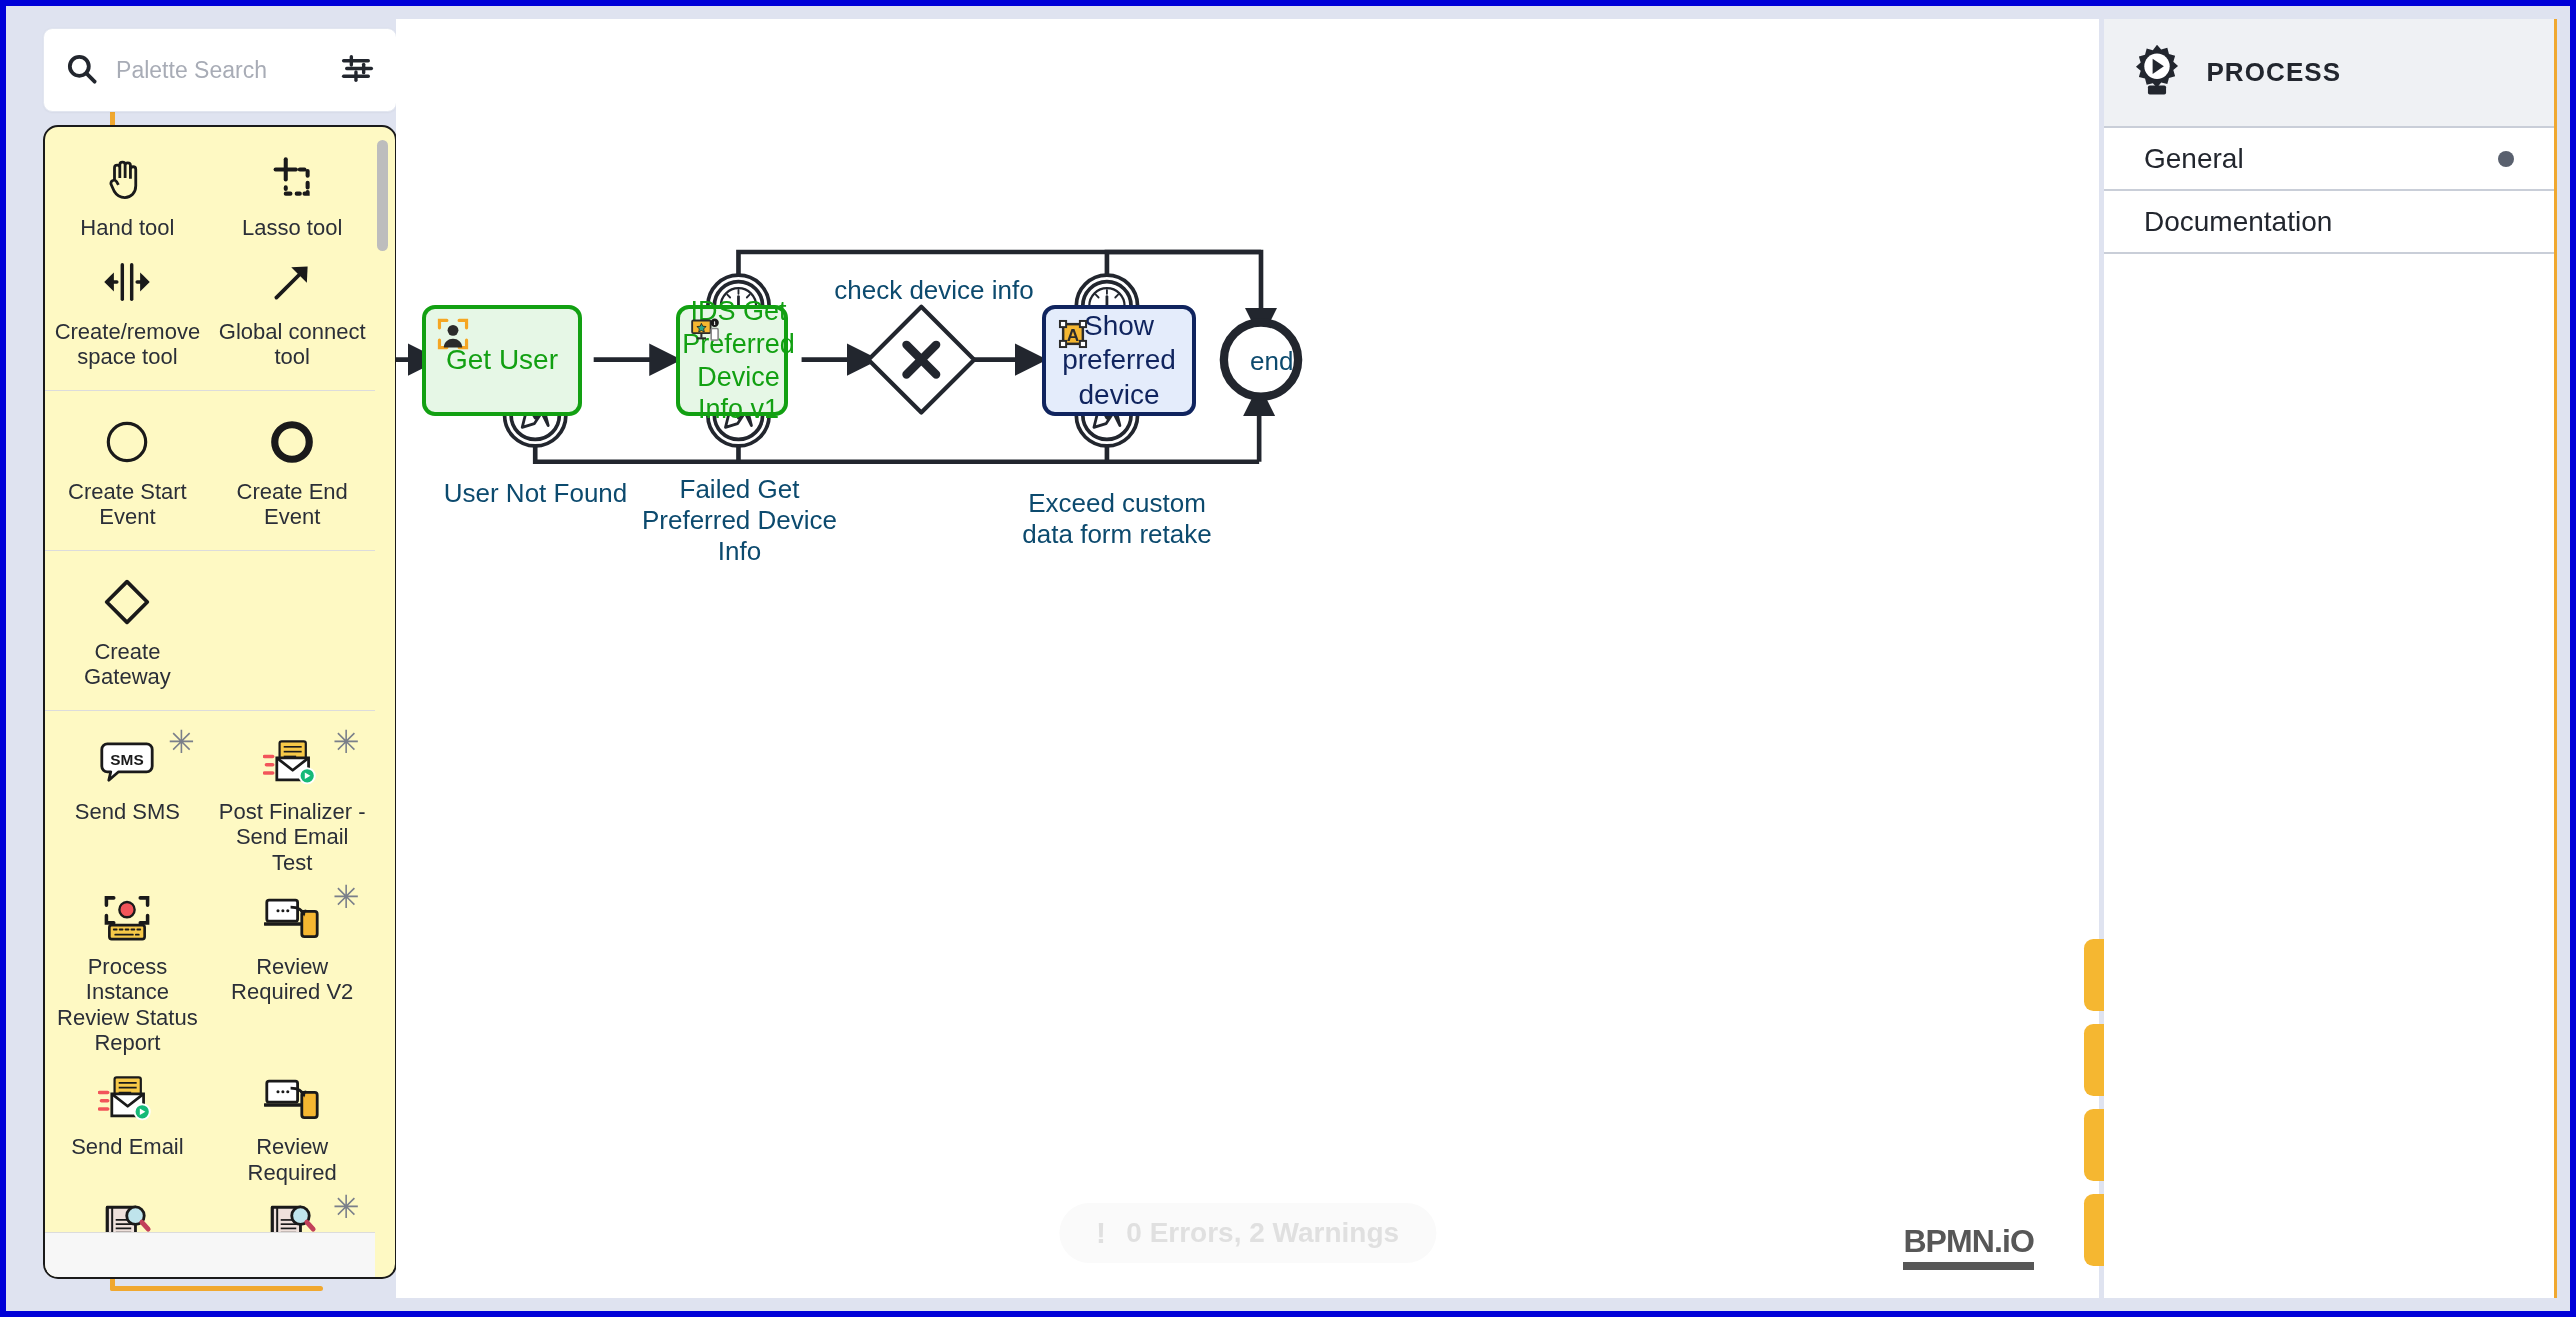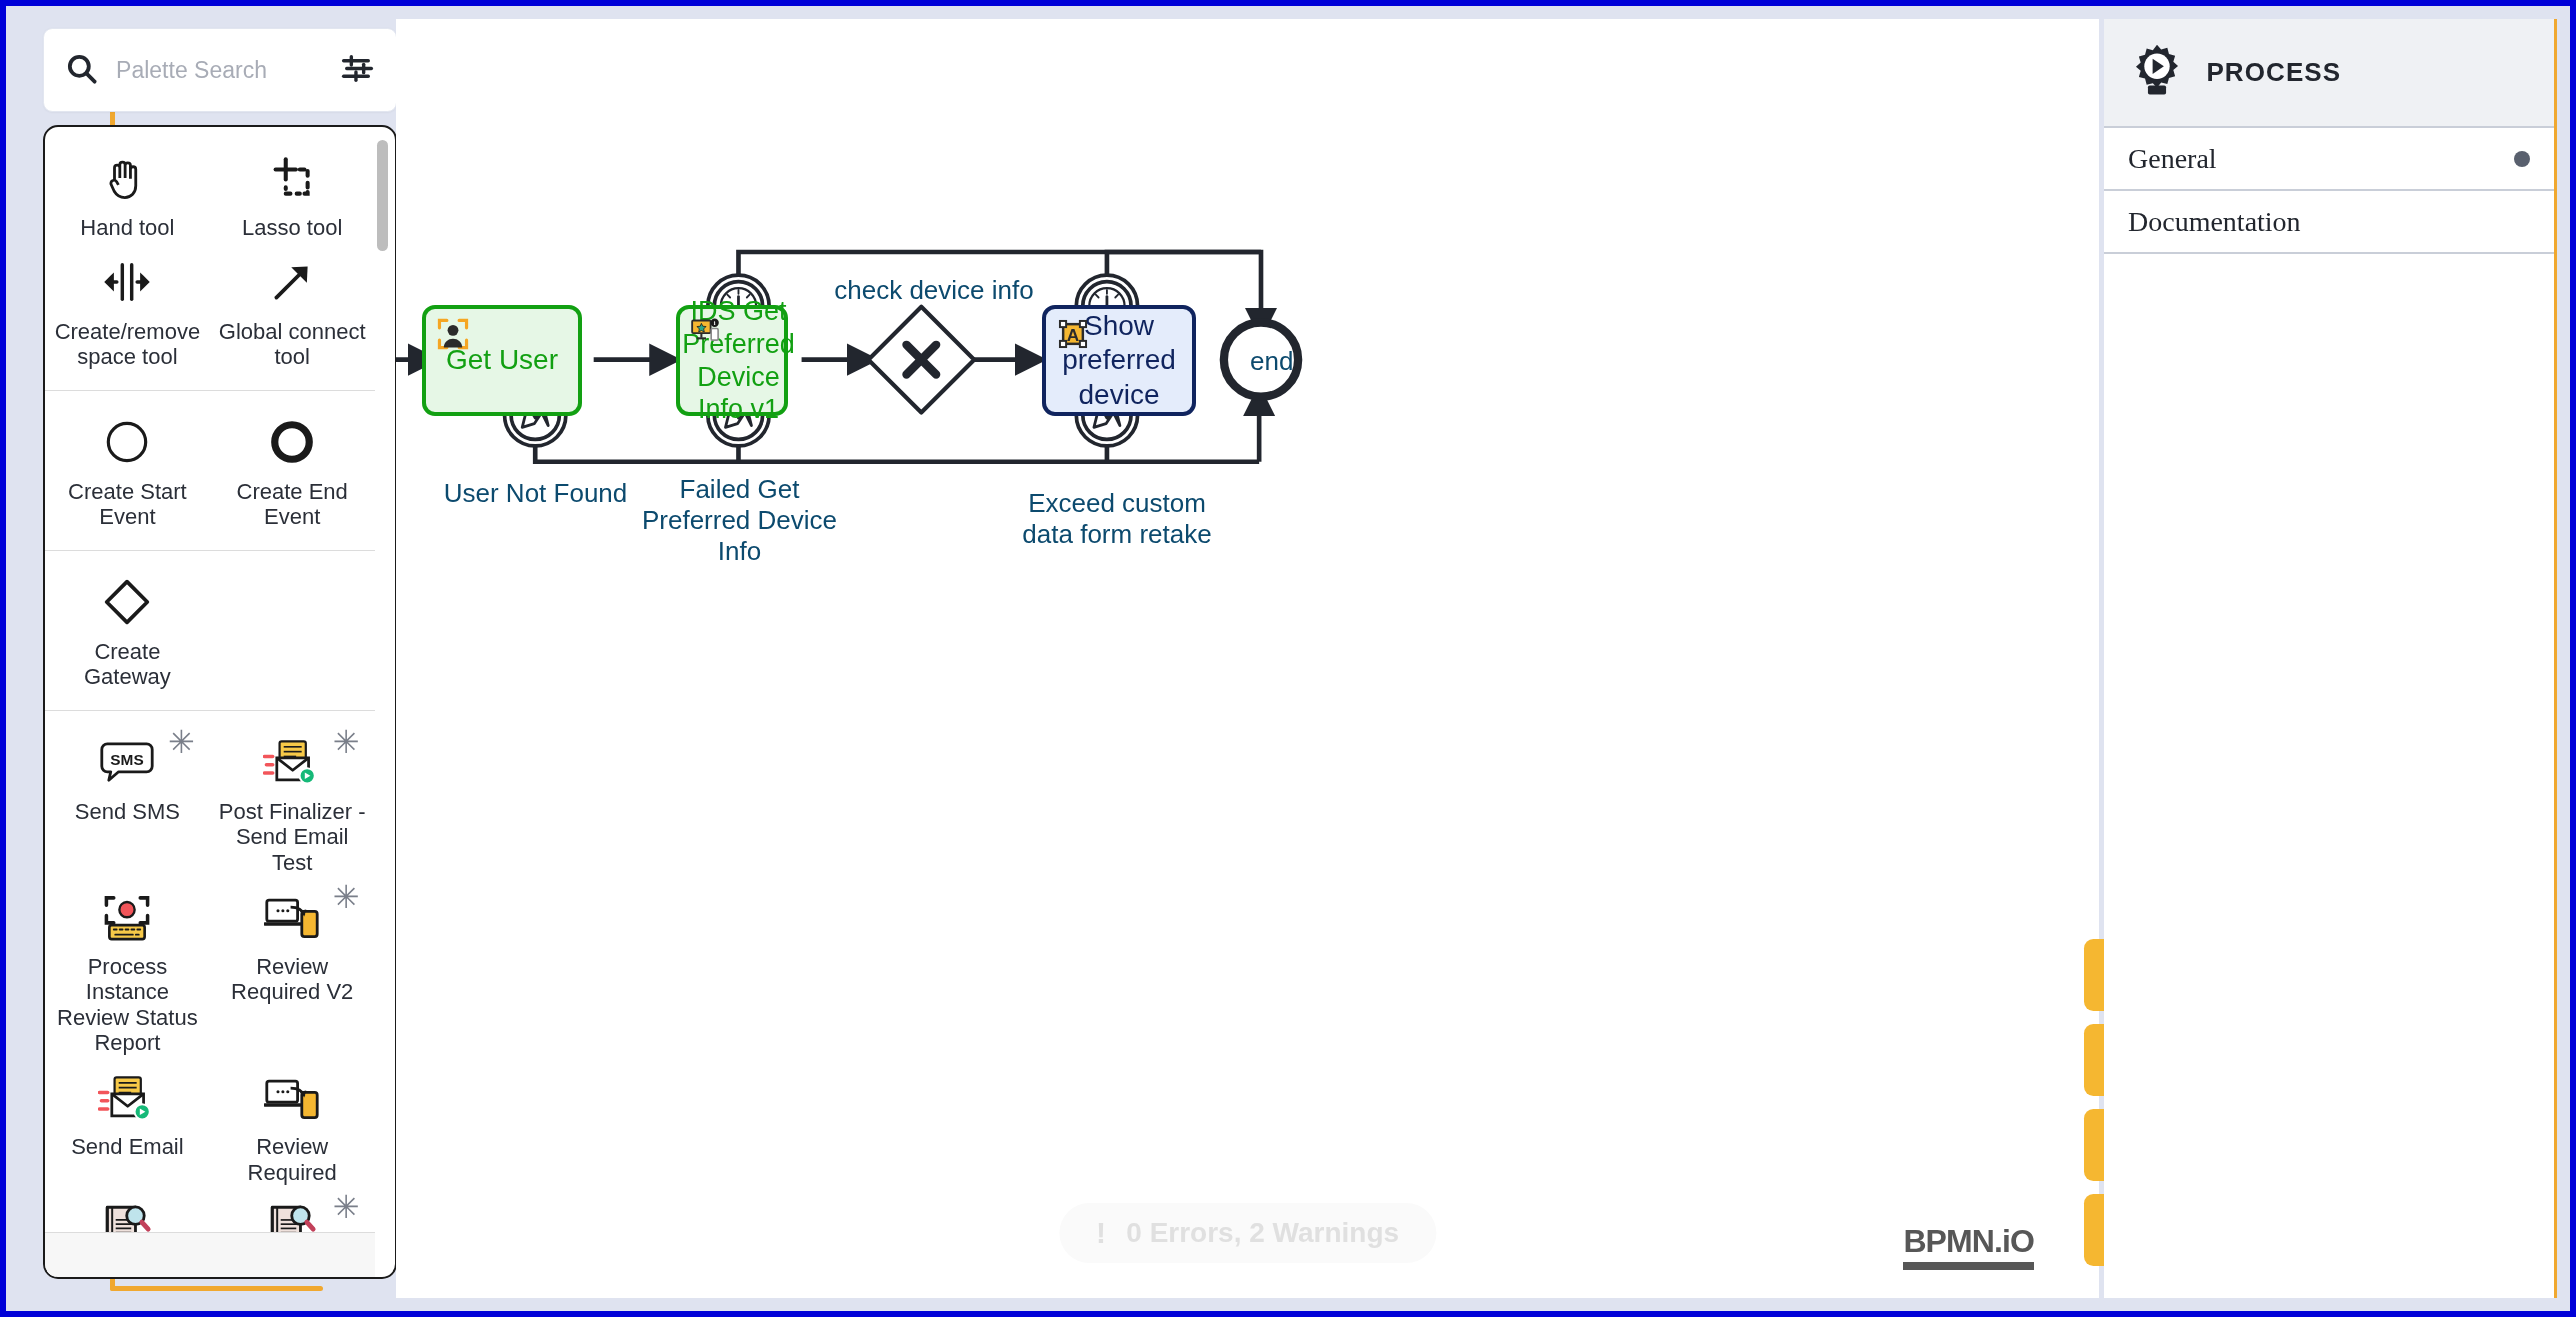--- a/index.html
+++ b/index.html
@@ -49,21 +49,21 @@
     flex: 1 1 auto; border: none; outline: none;
     font-size: 23px; color: #2b2f38;
     font-family: "Liberation Sans", sans-serif;
     min-width: 0;
   }
   #palette-search-input::placeholder { color: #a8acb6; }
   #palette-filter-btn { flex: 0 0 auto; margin-left: 9.3px; cursor: pointer; }
 
   #palette-list {
     position: absolute; top: 97px; left: 0; right: 0; bottom: 0;
-    background: #ffffff;
+    background: #fef9c3;
     border: 2.8px solid #1a1a1a;
     border-radius: 15px;
     overflow: hidden;
   }
   #palette-scroll {
     position: absolute; inset: 0 20.4px 0 0;
     overflow: hidden;
   }
   .pal-group {
     border-bottom: 1.9px solid #dcdcdc;
@@ -177,25 +177,24 @@
     display: flex; align-items: center; gap: 20.4px;
     height: 109px; padding: 0 24px;
     background: #eff1f4;
     border-bottom: 2.8px solid #c9ced8;
   }
   #props-header .title {
     font-size: 26px; font-weight: bold; letter-spacing: 1.1px; color: #22262e;
   }
   .props-row {
     display: flex; align-items: center; justify-content: space-between;
-    height: 63px; padding: 0 24px;
+    height: 63px; padding: 0 40px;
     border-bottom: 2.8px solid #c9ced8;
     font-size: 28px; color: #22262e;
     cursor: pointer;
-    font-family: Liberation Serif, serif;
   }
   .props-dot {
     width: 16px; height: 16px; border-radius: 50%; background: #59606e;
   }
 </style>
 </head>
 <body>
 
 <div id="app-frame">
 

